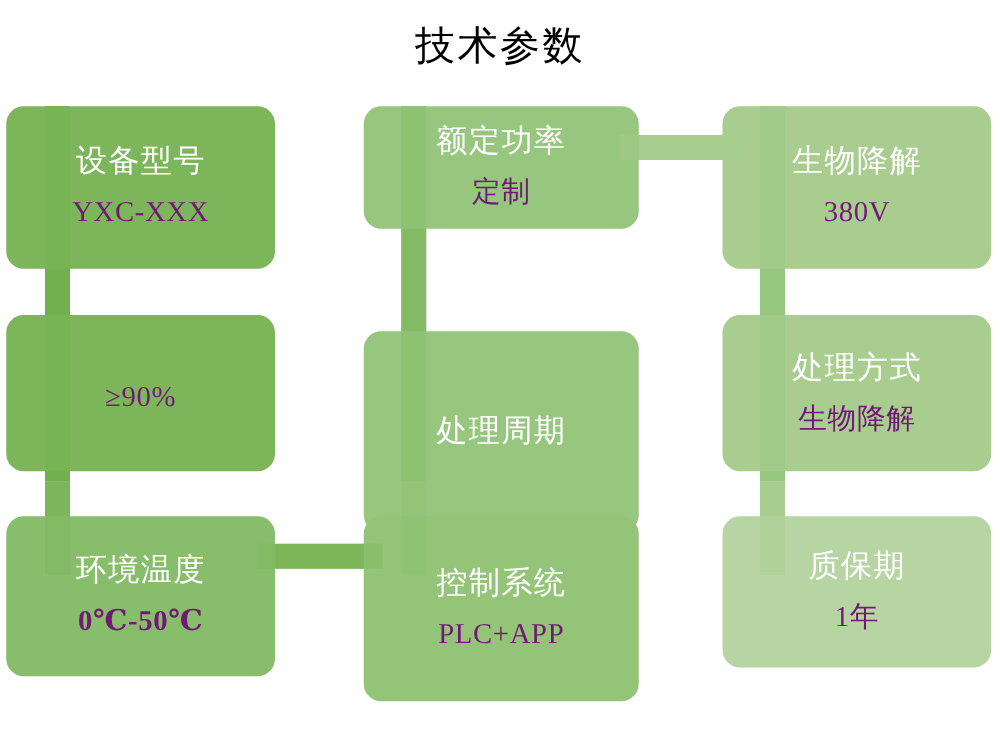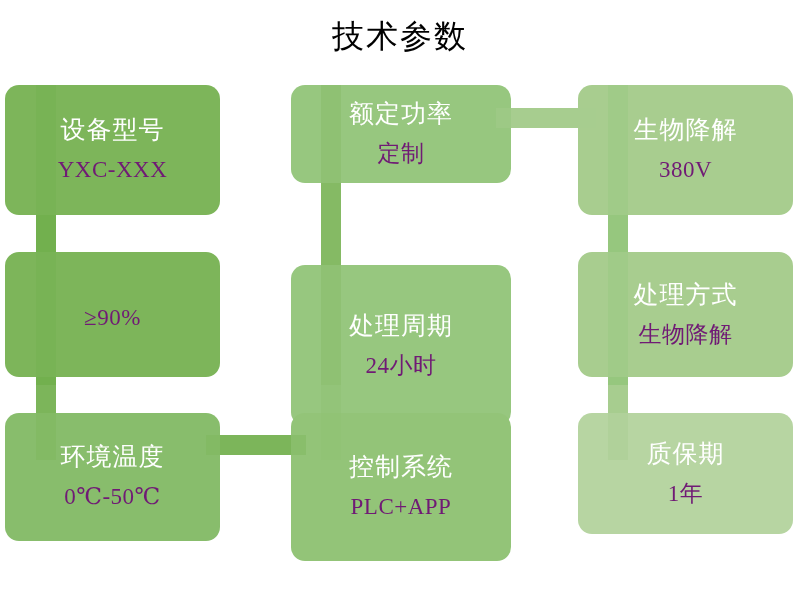--- a/index.html
+++ b/index.html
@@ -105,29 +105,28 @@
       </div>
       <div class="card" style="left: 578px; top: 85px; width: 215px; height: 130px; background: rgb(168, 205, 143);">
         <div class="card-label" style="position: relative; z-index: 5;">生物降解</div>
         <div class="card-value" style="position: relative; z-index: 5;">380V</div>
       </div>
       <div class="card" style="left: 5px; top: 252px; width: 215px; height: 125px; background: rgb(125, 181, 90);">
         <div class="card-value" style="position: relative; z-index: 5;">≥90%</div>
       </div>
       <div class="card" style="left: 291px; top: 252px; width: 220px; height: 161px; background: rgb(151, 199, 127); margin-top: 13px;">
         <div class="card-label" style="position: relative; z-index: 5;">处理周期</div>
-        <div class="card-value" style="position: relative; z-index: 5;">24小时</div>
       </div>
       <div class="card" style="left: 578px; top: 252px; width: 215px; height: 125px; background: rgb(168, 205, 143);">
         <div class="card-label" style="position: relative; z-index: 5;">处理方式</div>
         <div class="card-value" style="position: relative; z-index: 5; text-align: right;">生物降解</div>
       </div>
       <div class="card" style="left: 5px; top: 413px; width: 215px; height: 128px; background: rgb(136, 189, 108);">
         <div class="card-label" style="position: relative; z-index: 5;">环境温度</div>
-        <div class="card-value" style="position: relative; z-index: 5;">0℃-50℃</div>
+        <div class="card-value" style="position: relative; z-index: 5; font-weight: bold;">0℃-50℃</div>
       </div>
       <div class="card" style="left: 291px; top: 413px; width: 220px; height: 148px; background: rgb(147, 196, 120);">
         <div class="card-label" style="position: relative; z-index: 5;">控制系统</div>
         <div class="card-value" style="position: relative; z-index: 5;">PLC+APP</div>
       </div>
       <div class="card" style="left: 578px; top: 413px; width: 215px; height: 121px; background: rgb(183, 213, 162);">
         <div class="card-label" style="position: relative; z-index: 5;">质保期</div>
         <div class="card-value" style="position: relative; z-index: 5;">1年</div>
       </div>
     </div>

